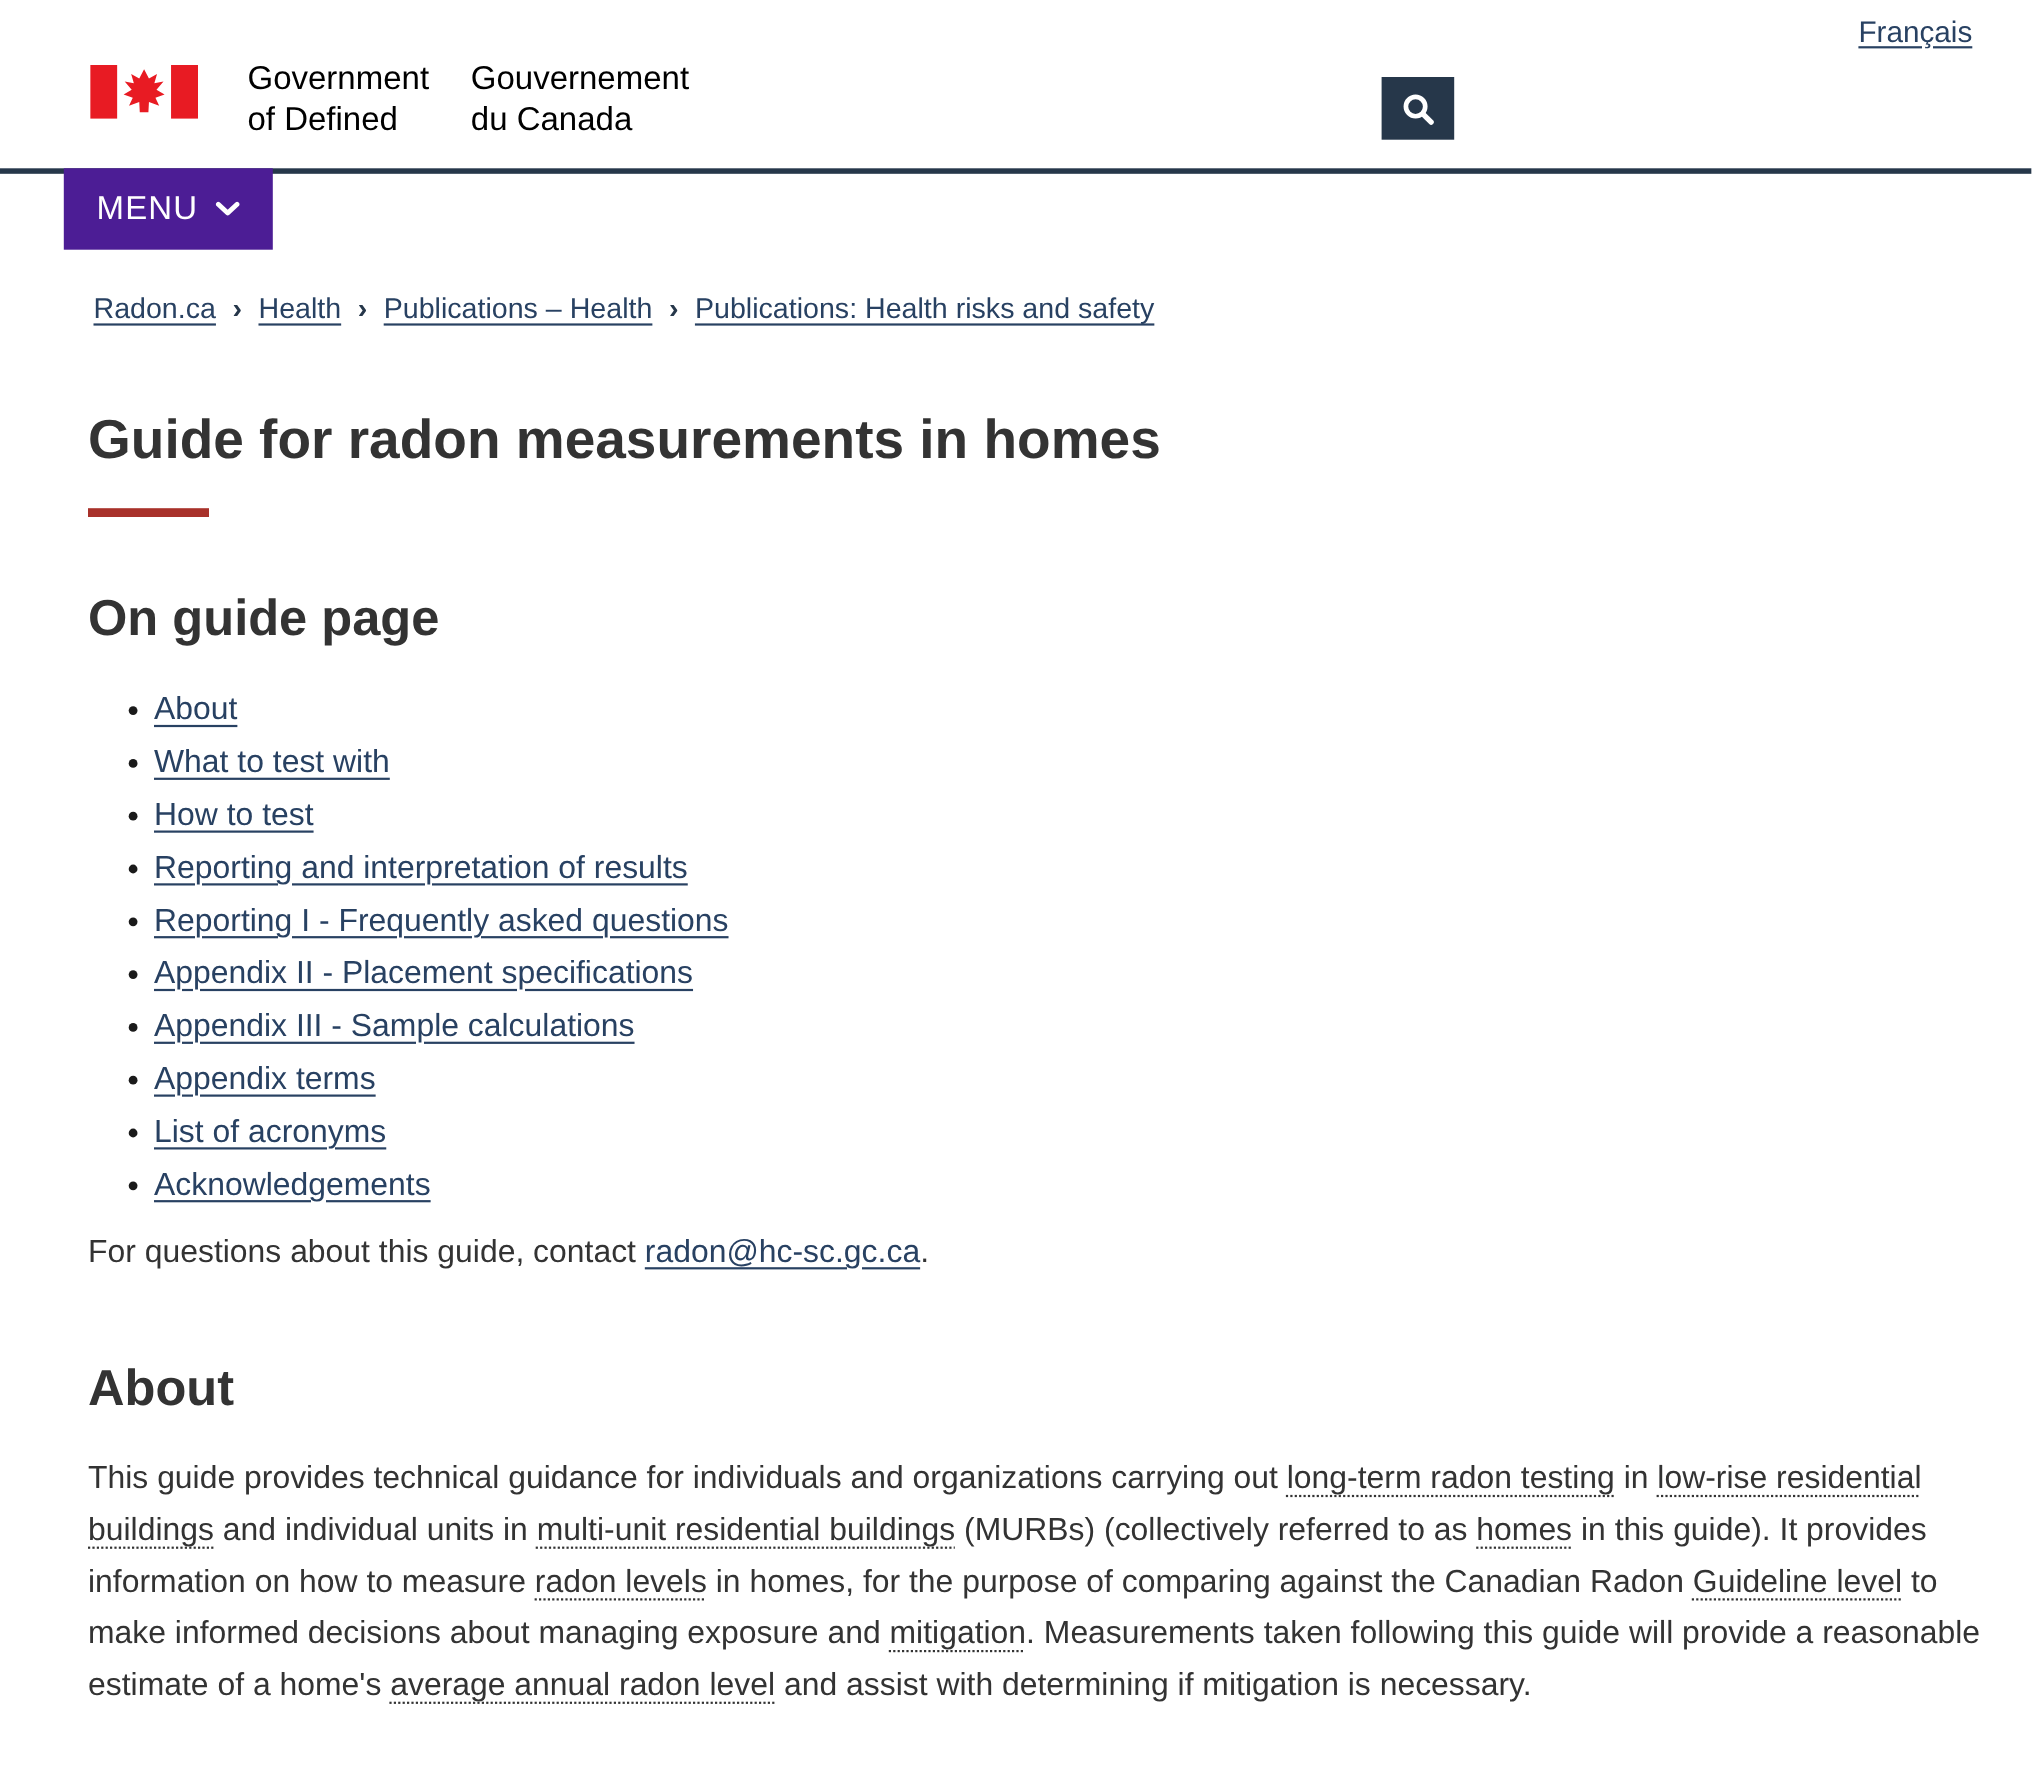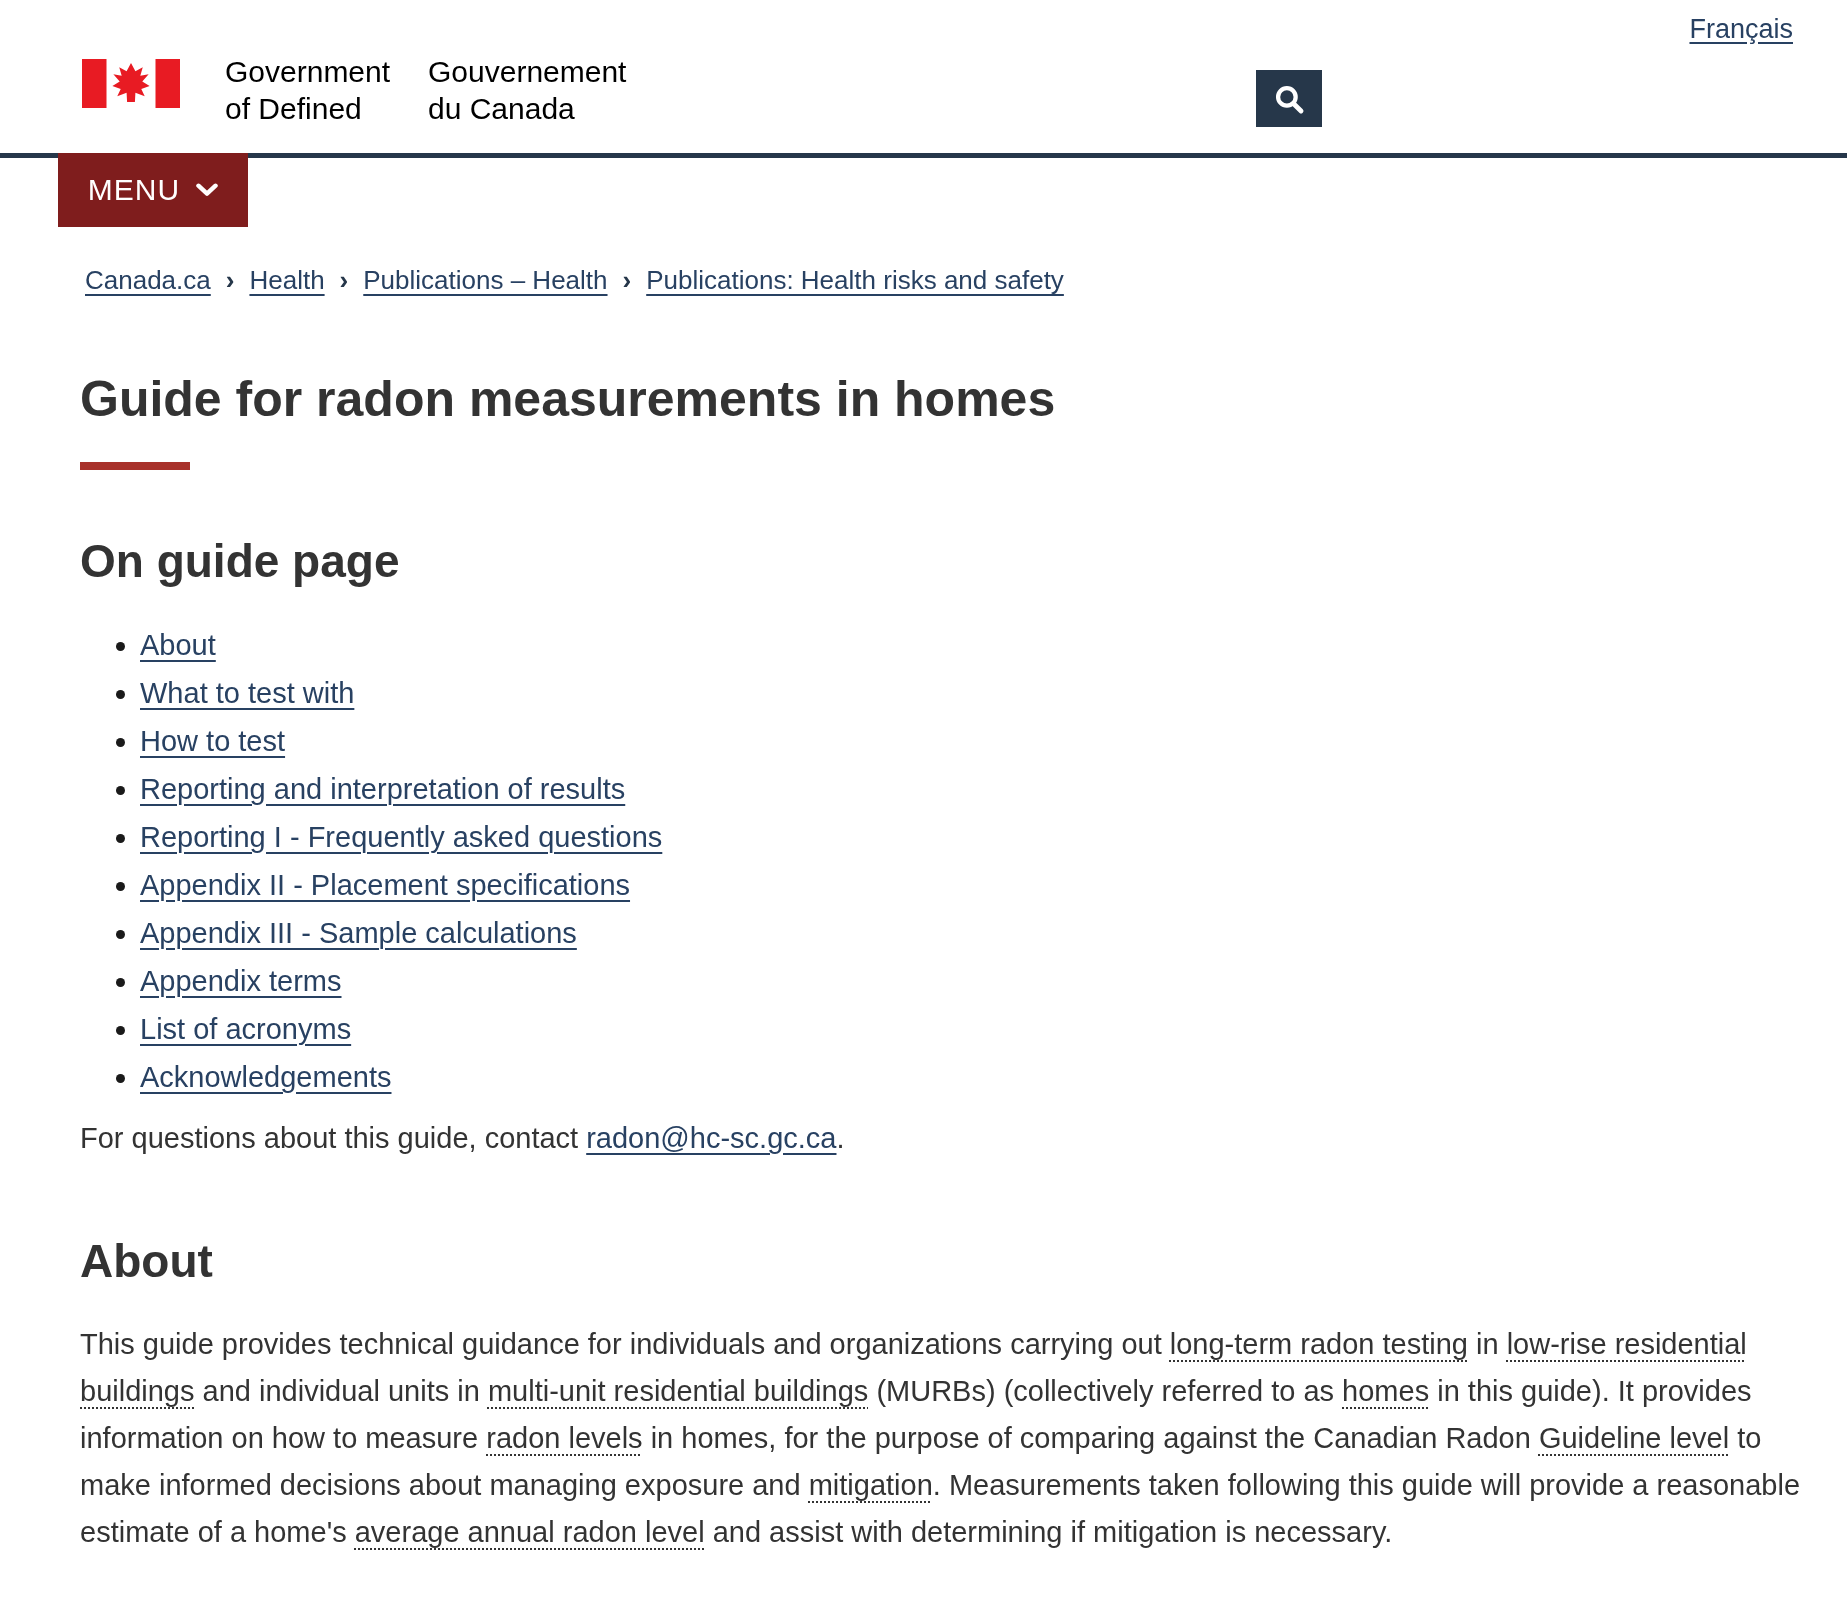--- a/index.html
+++ b/index.html
@@ -28,21 +28,21 @@
     font-size:26px; color:#333; padding:0 22px; outline:none;
   }
   .search-input::placeholder { color:#5c5c5c; opacity:1; }
   .search-btn { width:66px; height:57px; background:#26374a; border:none; cursor:pointer;
     display:flex; align-items:center; justify-content:center; }
 
   
   .menu-line { position:absolute; left:0; top:153px; width:1847px; height:5px; background:#26374a; }
   .menu-btn {
     position:absolute; left:58px; top:153px; width:190px; height:74px;
-    background:#7f1d1d; color:#fff; border:none; cursor:pointer;
+    background:#4c1d95; color:#fff; border:none; cursor:pointer;
     font-family:"Liberation Sans","DejaVu Sans",sans-serif;
     font-size:30px; letter-spacing:1px;
     display:flex; align-items:center; justify-content:center; gap:16px;
   }
 
   
   .breadcrumb { position:absolute; left:85px; top:265px; font-size:26px; white-space:nowrap; }
   .breadcrumb a { color:#284162; text-decoration:underline; text-underline-offset:5px; text-decoration-thickness:2px; }
   .crumb-sep { display:inline-block; margin:0 15px; color:#26374a; font-weight:700; font-size:26px; }
 
@@ -105,21 +105,21 @@
 
   <div class="menu-line"></div>
   <button class="menu-btn">
     <span>MENU</span>
     <svg width="22" height="14" viewBox="0 0 18 11" fill="none" xmlns="http://www.w3.org/2000/svg">
       <path d="M2 2 L9 8.5 L16 2" stroke="#ffffff" stroke-width="3.6" stroke-linecap="round" stroke-linejoin="round"></path>
     </svg>
   </button>
 
   <nav class="breadcrumb">
-    <a>Canada.ca</a><span class="crumb-sep">›</span><a>Health</a><span class="crumb-sep">›</span><a>Publications – Health</a><span class="crumb-sep">›</span><a>Publications: Health risks and safety</a>
+    <a>Radon.ca</a><span class="crumb-sep">›</span><a>Health</a><span class="crumb-sep">›</span><a>Publications – Health</a><span class="crumb-sep">›</span><a>Publications: Health risks and safety</a>
   </nav>
 
   <h1 class="page-title">Guide for radon measurements in homes</h1>
   <div class="title-bar"></div>
 
   <h2 class="h2 h2-toc">On guide page</h2>
   <ul class="toc-list">
     <li><a>About</a></li>
     <li><a>What to test with</a></li>
     <li><a>How to test</a></li>

